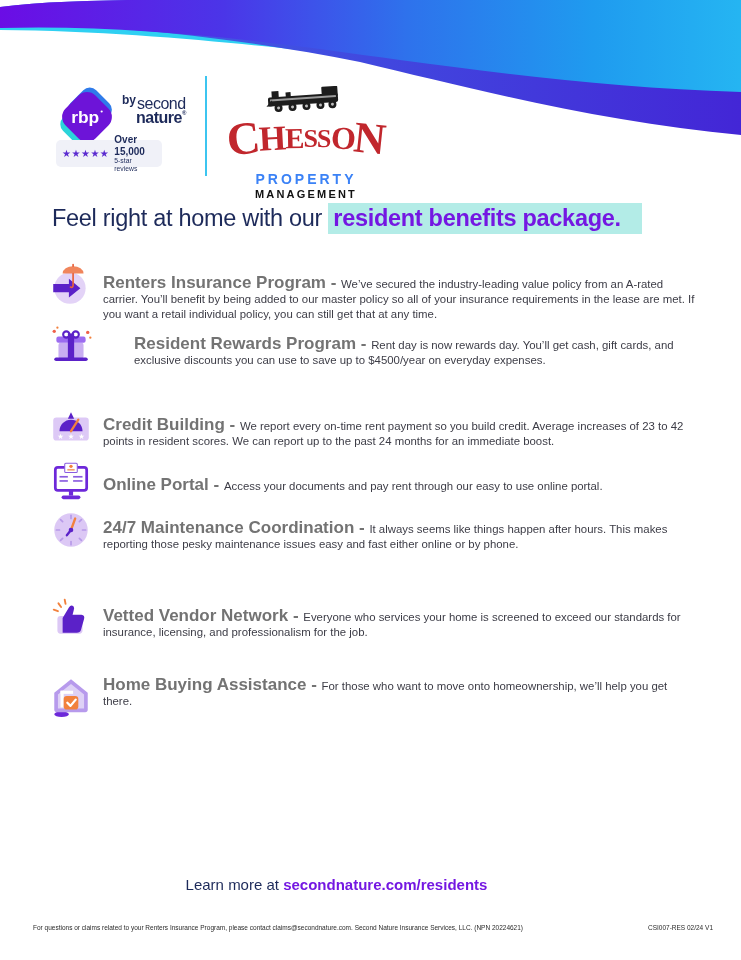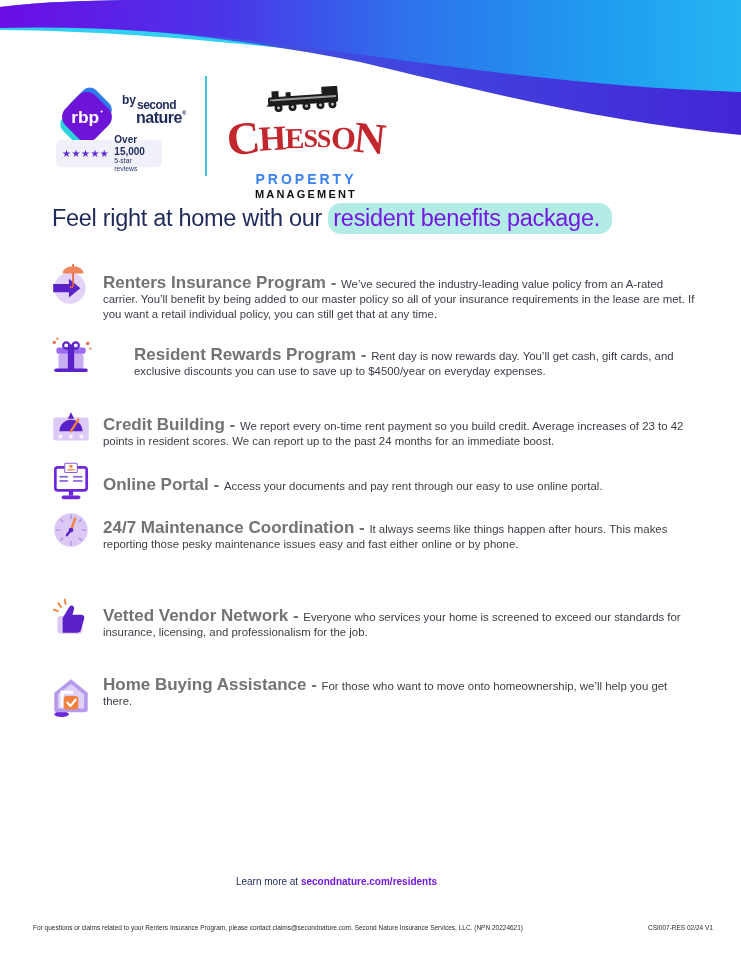--- a/index.html
+++ b/index.html
@@ -8,21 +8,21 @@
     background:#fff;overflow:hidden;
     font-family:"Liberation Sans", sans-serif;
   }
   
   .wave{position:absolute;top:0;left:0;width:741px;height:210px;}
   
   .rbp-lockup{position:absolute;top:84px;left:56px;width:130px;height:55px;}
   .gem-svg{position:absolute;top:0;left:0;}
   .byline{position:absolute;left:66px;top:12px;color:var(--navy);line-height:1;}
   .byline .by{font-size:12px;font-weight:bold;vertical-align:top;position:relative;top:-2px;margin-right:1px;}
-  .byline .b1{font-size:12px;font-weight:bold;letter-spacing:-.5px;}
+  .byline .b1{font-size:16px;font-weight:normal;letter-spacing:-.5px;}
   .byline .b2{font-size:16px;font-weight:bold;letter-spacing:-.5px;display:block;margin-left:14px;margin-top:-2px;}
   .byline .reg{font-size:6px;vertical-align:top;}
   .reviews{
     position:absolute;top:140px;left:56px;width:106px;height:27px;
     background:#f0f1f8;border-radius:5px;display:flex;align-items:center;padding:0 6px;box-sizing:border-box;gap:5px;
   }
   .stars{color:var(--star-purple);font-size:10px;letter-spacing:.5px;white-space:nowrap;}
   .reviews-text{line-height:1.15;color:var(--navy);}
   .reviews-text .r1{font-size:10px;font-weight:bold;display:block;}
   .reviews-text .r2{font-size:6.8px;display:block;}
@@ -39,29 +39,29 @@
   .cl1{font-size:35px;transform:rotate(-3deg);}
   .cl2{font-size:29px;transform:rotate(-1deg);}
   .cl3{font-size:26px;}
   .cl4{font-size:26px;transform:rotate(1deg);}
   .cl5{font-size:32px;transform:rotate(3deg);}
   .cl6{font-size:44px;transform:rotate(6deg);}
   .chesson-sub1{font-size:14px;font-weight:bold;color:#3b82f6;letter-spacing:3px;margin-top:1px;}
   .chesson-sub2{font-size:11px;font-weight:bold;color:#111;letter-spacing:2.2px;margin-top:1px;}
   
   .headline{position:absolute;top:205px;left:52px;width:660px;font-size:23.5px;letter-spacing:-.3px;color:var(--navy);font-weight:500;white-space:nowrap;}
-  .headline .hl{background:var(--highlight-bg);color:var(--purple);font-weight:normal;padding:2px 12px 3px 5px;border-radius:13px;}
+  .headline .hl{background:var(--highlight-bg);color:var(--purple);font-weight:bold;padding:2px 21px 3px 5px;}
   
   .benefit{position:absolute;left:48px;width:648px;display:flex;gap:9px;align-items:flex-start;}
   .benefit.center{align-items:flex-end;}
   .b-icon{flex:0 0 46px;}
   .b-text{font-size:11.4px;line-height:14.6px;color:#3c3c46;padding-top:3px;}
   .b-title{font-size:17px;font-weight:bold;color:#737373;}
   
-  .learn-more{position:absolute;top:876px;left:0;width:673px;text-align:center;font-size:10px;color:var(--navy);}
+  .learn-more{position:absolute;top:876px;left:0;width:673px;text-align:center;font-size:15px;color:var(--navy);}
   .learn-more .link{color:var(--purple);font-weight:bold;}
   .fine-print{position:absolute;top:924px;left:33px;right:28px;display:flex;justify-content:space-between;align-items:flex-start;font-size:6.5px;color:#2a2a2a;}
   .fine-print .code{margin-left:20px;white-space:nowrap;}
 </style>
 </head>
 <body>
 
 <div class="page">
 
   <svg class="wave" viewBox="0 0 741 210" preserveAspectRatio="none">
@@ -148,21 +148,21 @@
   <div class="benefit" style="top:262px;">
     <svg class="b-icon" width="46" height="46" viewBox="0 0 44 44">
       <circle cx="21" cy="25" r="15" fill="#e3d3f7"></circle>
       <path d="M5,21 L20,21 L20,16 L31,25 L20,34 L20,29 L5,29 Z" fill="#5b21c8"></path>
       <path d="M14,11 A10,7 0 0 1 34,11 L14,11 Z" fill="#f0855c"></path>
       <path d="M24,4 L24,2.5 M24,11 L24,22 Q24,25 21.5,24" stroke="#e8603a" stroke-width="1.6" fill="none" stroke-linecap="round"></path>
     </svg>
     <p class="b-text"><span class="b-title">Renters Insurance Program</span><span class="b-title"> - </span><span>We’ve secured the industry-leading value policy from an A-rated carrier. You’ll benefit by being added to our master policy so all of your insurance requirements in the lease are met. If you want a retail individual policy, you can still get that at any time.</span></p>
   </div>
 
-  <div class="benefit" style="top:334px;gap:40px;">
+  <div class="benefit" style="top:323px;gap:40px;">
     <svg class="b-icon" width="46" height="46" viewBox="0 0 44 44">
       <rect x="10" y="19" width="24" height="15" rx="2" fill="#c9aef2"></rect>
       <rect x="8" y="13" width="28" height="6" rx="2" fill="#9c6cf0"></rect>
       <circle cx="17.5" cy="11" r="3" fill="none" stroke="#5b21c8" stroke-width="2"></circle>
       <circle cx="26.5" cy="11" r="3" fill="none" stroke="#5b21c8" stroke-width="2"></circle>
       <rect x="19" y="10" width="6" height="24" fill="#5b21c8"></rect>
       <rect x="6" y="33" width="32" height="3.4" rx="1.7" fill="#5b21c8"></rect>
       <circle cx="6" cy="8" r="1.6" fill="#f0604a"></circle>
         <circle cx="9" cy="4.5" r="1.1" fill="#f2813d"></circle>
       <circle cx="38" cy="9" r="1.6" fill="#f0604a"></circle>

